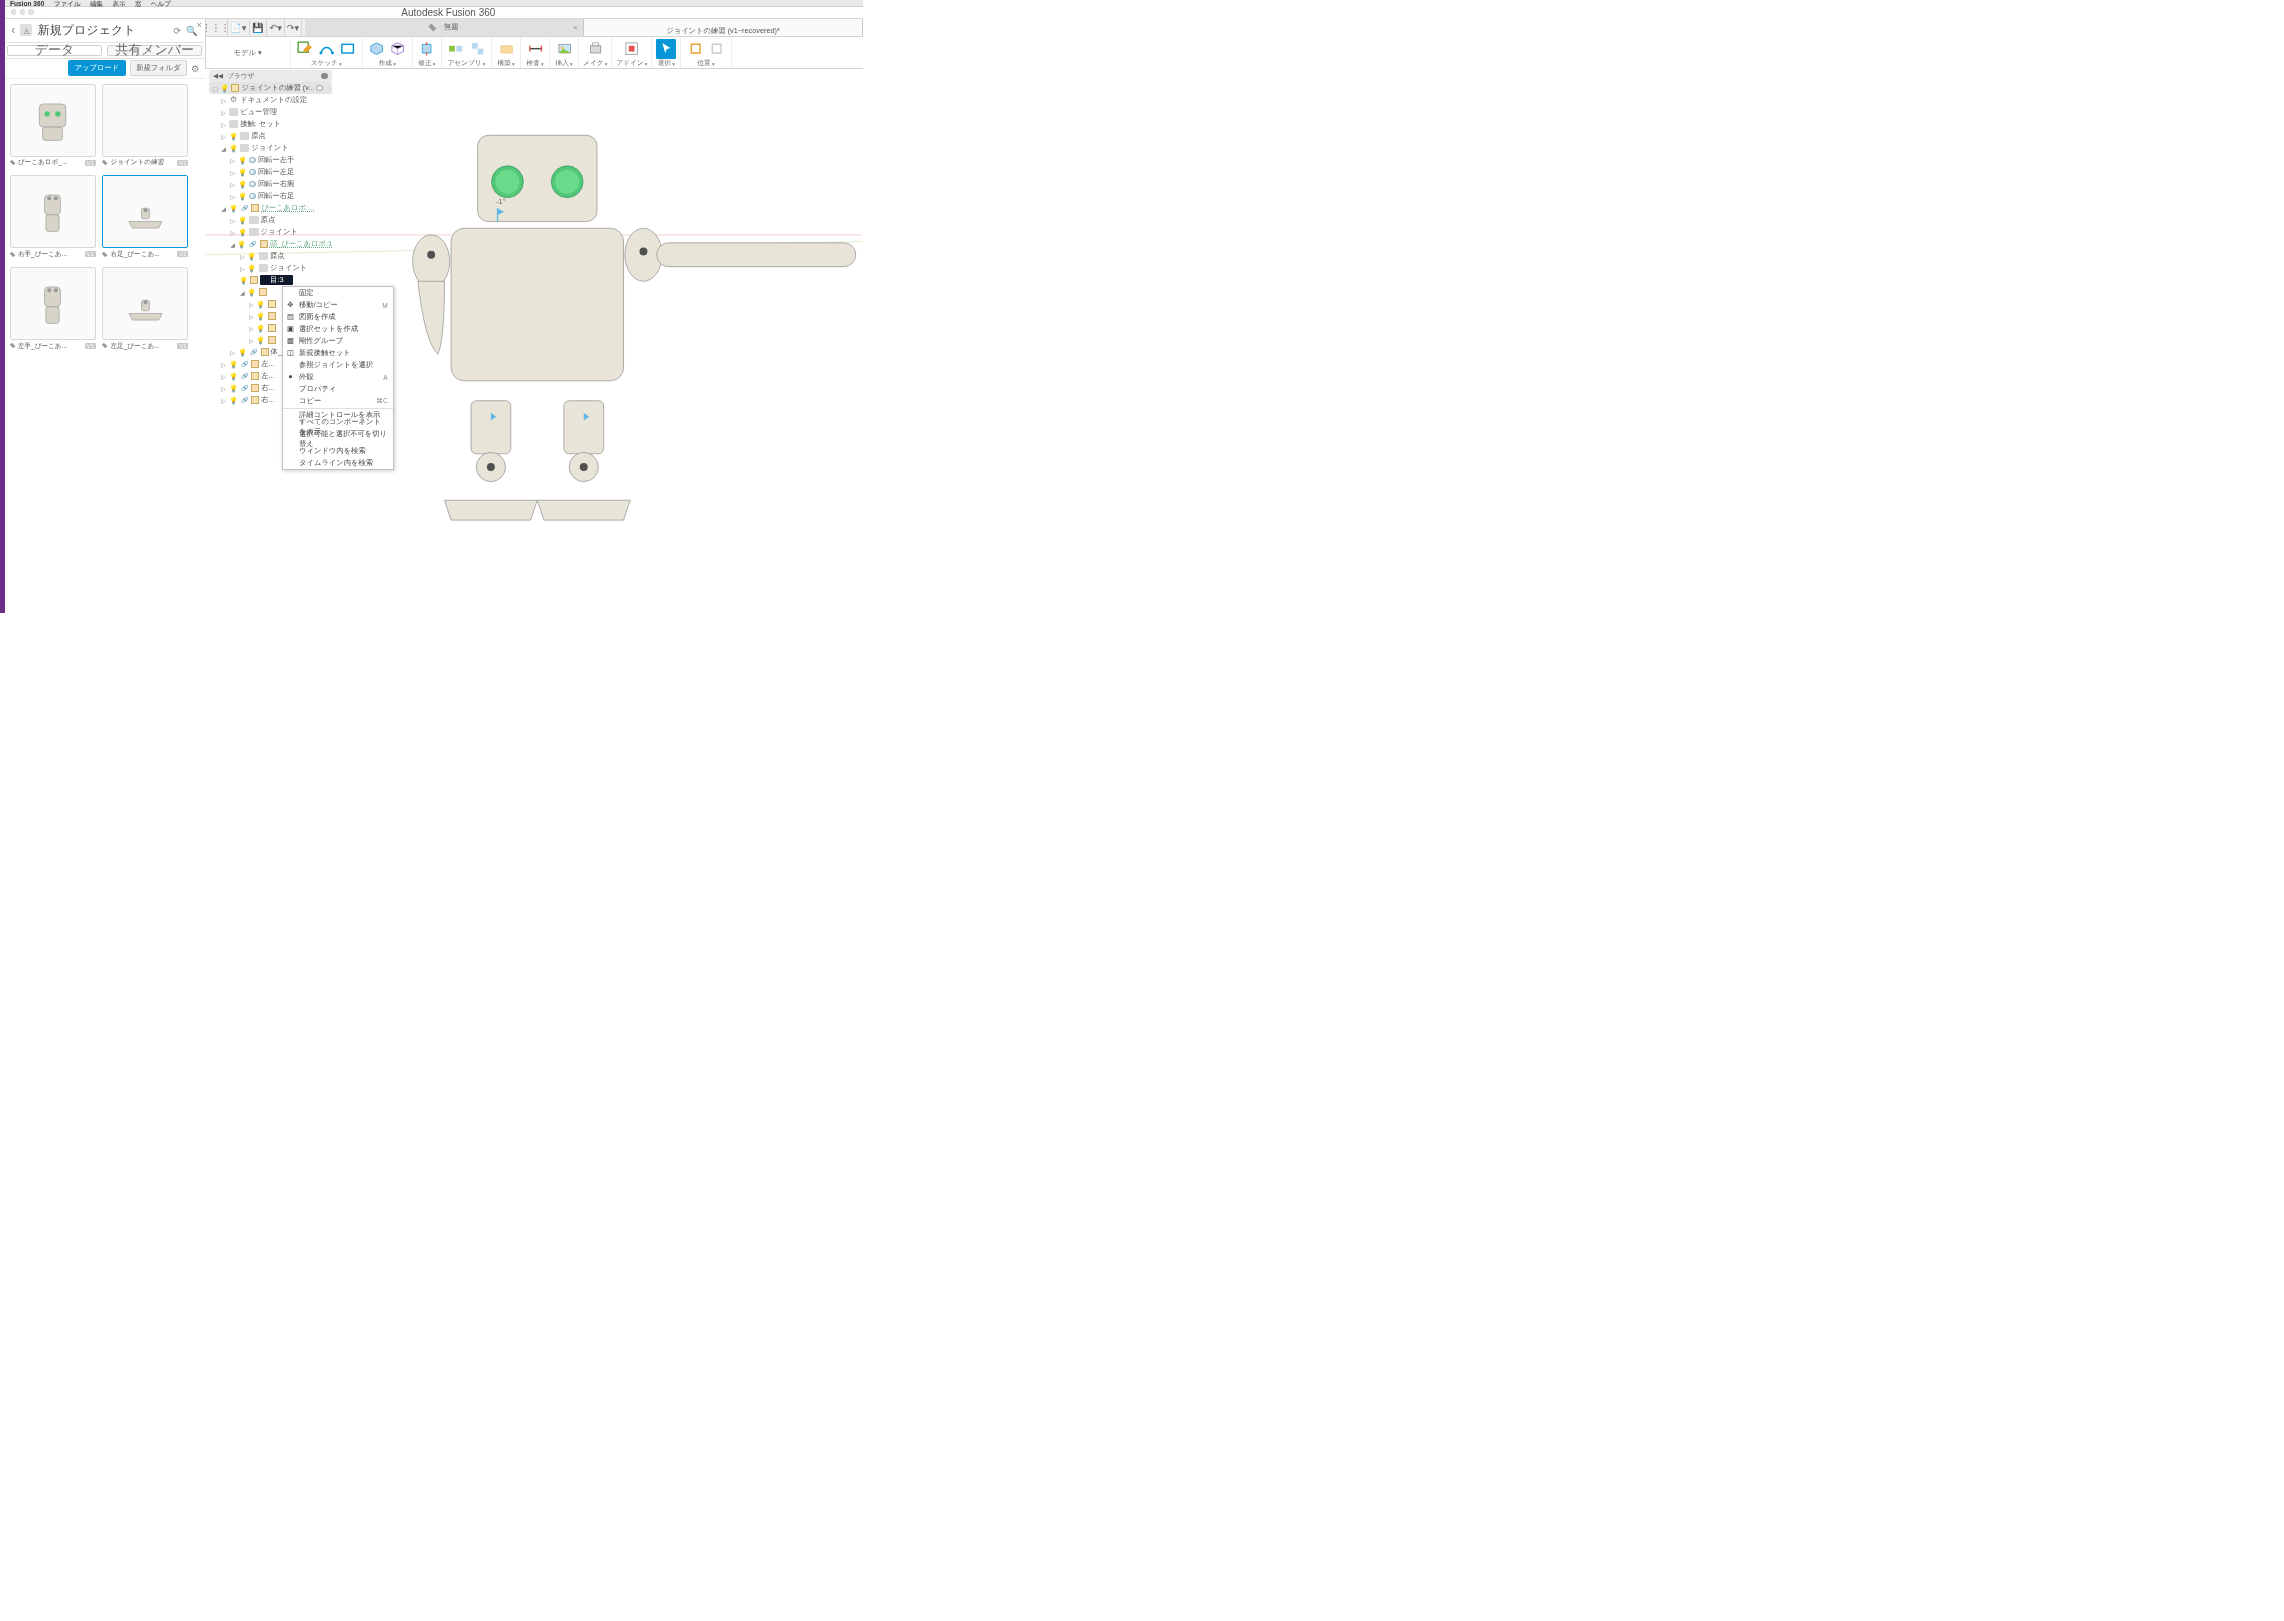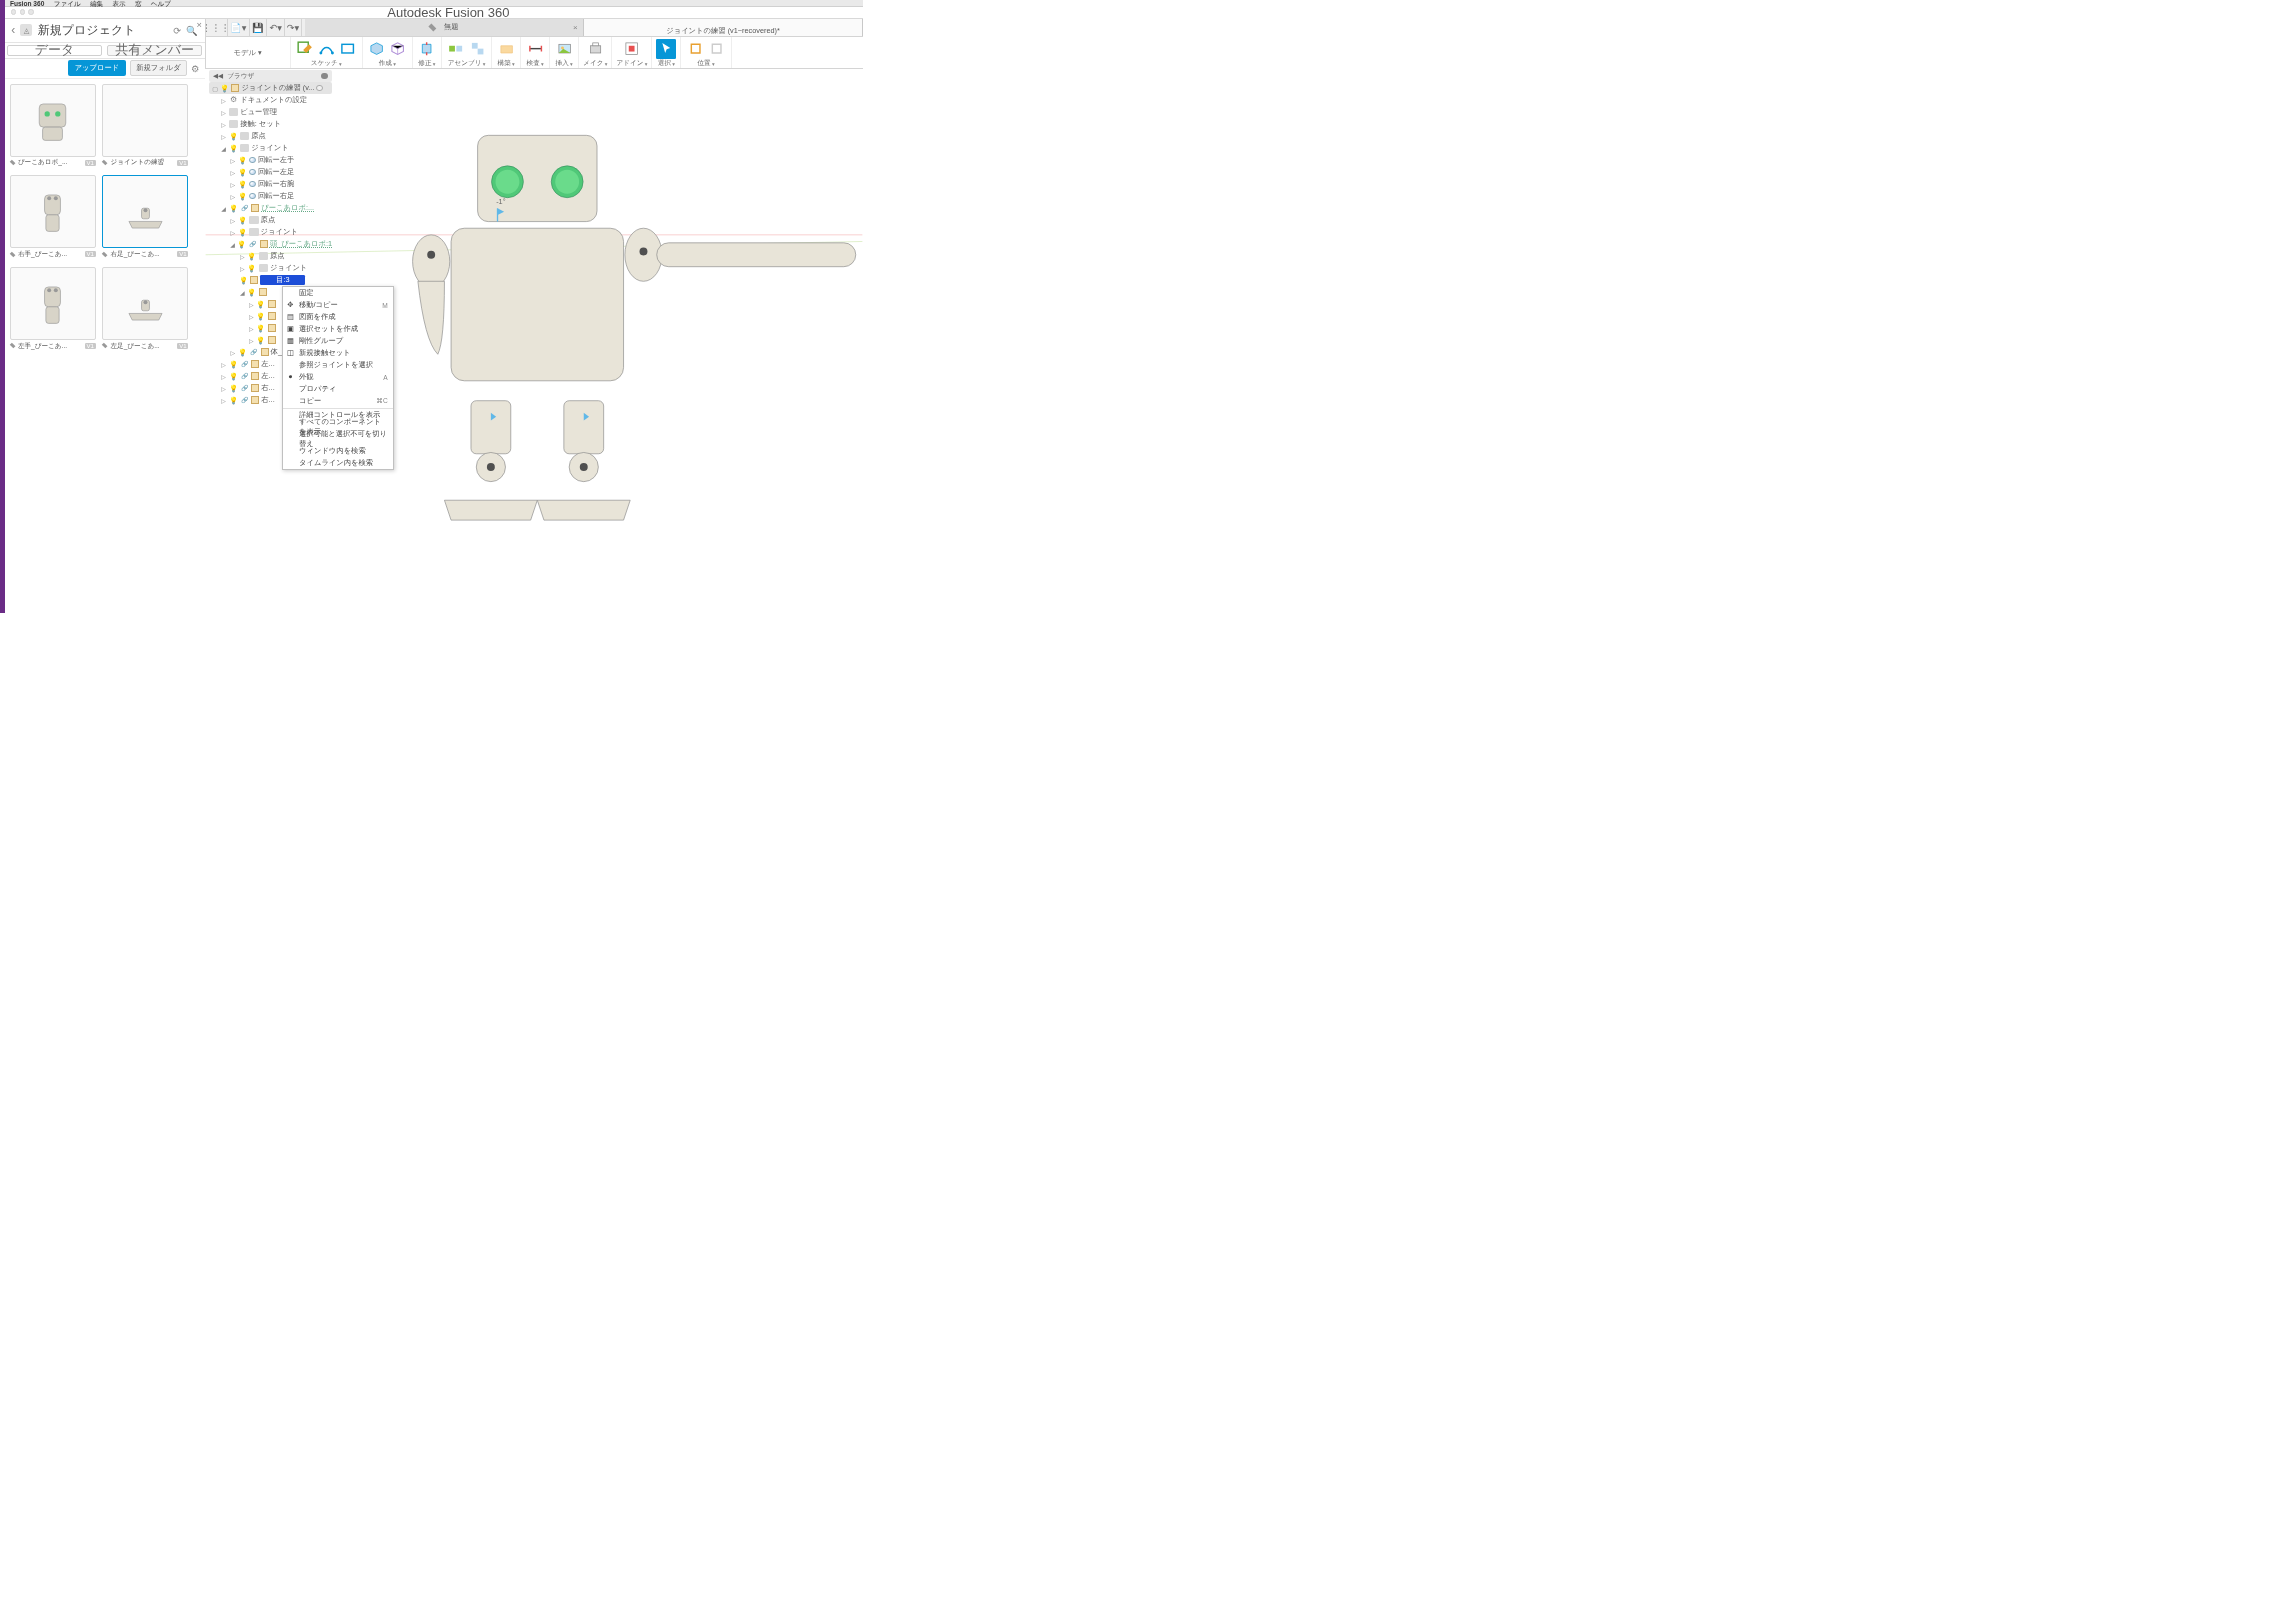--- a/index.html
+++ b/index.html
@@ -3,21 +3,21 @@
 <meta charset="utf-8">
 <style>
 * { box-sizing: border-box; margin: 0; padding: 0; font-family: "Hiragino Kaku Gothic Pro", "Meiryo", sans-serif; }
 body { background: #fff; overflow: hidden; width: 863px; height: 613px; position: relative; font-size: 7.3px; color: #333; }
 .purple-strip { position: absolute; left: 0; top: 0; bottom: 0; width: 4.6px; background: #6a2c86; }
 .menubar { position: absolute; left: 4.6px; right: 0; top: 0; height: 6.6px; background: #e9e9e9; border-bottom: 0.7px solid #d0d0d0; display: flex; align-items: flex-start; padding-left: 5.3px; font-size: 6.6px; color: #333; gap: 9.3px; }
 .menubar .app-name { font-weight: bold; }
 .windowbar { position: absolute; left: 4.6px; right: 0; top: 6.6px; height: 12px; background: #fff; display: flex; align-items: center; border-bottom: 0.7px solid #d8d8d8; }
 .traffic { display: flex; gap: 3.3px; padding-left: 6.6px; }
 .traffic span { width: 5.3px; height: 5.3px; border-radius: 50%; background: #e6e6e6; border: 0.7px solid #d4d4d4; }
-.window-title { flex: 1; text-align: center; font-size: 13px; color: #555; }
+.window-title { flex: 1; text-align: center; font-size: 10px; color: #555; }
 .tabbar { position: absolute; left: 205px; right: 0; top: 18.6px; height: 18.6px; background: #efefef; display: flex; align-items: stretch; border-bottom: 0.7px solid #d4d4d4; }
 .doc-tab { flex: 1; display: flex; align-items: center; justify-content: center; background: #e0e0e0; border-right: 0.7px solid #c8c8c8; position: relative; font-size: 7.3px; color: #555; gap: 8px; }
 .doc-tab.active { background: #fafafa; flex-direction: column; }
 .doc-tab .cube { width: 6.6px; height: 6.6px; background: #999; transform: rotate(45deg) scaleY(.6); }
 .doc-tab .close { position: absolute; right: 5.3px; font-size: 8px; color: #888; }
 .qat { position: absolute; left: 205px; top: 18.6px; height: 18.6px; display: flex; align-items: center; gap: 0; z-index: 3; }
 .qat .q { width: 17.3px; height: 18.6px; display: flex; align-items: center; justify-content: center; color: #6a6a6a; font-size: 9.3px; border-right: 0.7px solid #d4d4d4; }
 .qat .q.wide { width: 22.6px; }
 .ribbon { position: absolute; left: 205px; right: 0; top: 37px; height: 32px; background: #fff; border-bottom: 0.7px solid #d4d4d4; display: flex; align-items: stretch; }
 .ws-sel { width: 86px; display: flex; align-items: center; justify-content: center; color: #666; font-size: 7.3px; border-right: 0.7px solid #eee; }
@@ -61,21 +61,21 @@
 .tnode .bulb { color: #e8c040; font-size: 7.3px; }
 .tnode .ic { width: 9.3px; height: 9.3px; display: flex; align-items: center; justify-content: center; font-size: 6.6px; color: #888; }
 .tnode .ic.folder { background: #d8d8d8; border-radius: 1.3px; width: 9.3px; height: 7.3px; }
 .tnode .ic.gear2:before { content: "⚙"; color: #888; font-size: 8px; }
 .tnode .ic.link:before { content: "🔗"; font-size: 6px; }
 .tnode .ic.ball { width: 6.6px; height: 6.6px; border-radius: 50%; background: radial-gradient(circle at 30% 30%, #fff, #a8c8e8); border: 0.7px solid #8ab; }
 .tnode .ic.comp { background: #f4e0b0; border: 0.7px solid #cca860; width: 8px; height: 8px; }
 .tnode .lbl { color: #555; }
 .tnode .radio { width: 6.6px; height: 6.6px; border-radius: 50%; border: 0.7px solid #aaa; background: #f0f0f0; }
 .tnode.root { background: #e4e4e4; border-radius: 2px; padding: 0 2.7px; }
-.tnode.sel-blue .lbl-box { background: #1d4ed8; color: #fff; padding: 0 16px; border-radius: 1.3px; }
+.tnode.sel-blue .lbl-box { background: #0f172a; color: #fff; padding: 0 10px; border-radius: 1.3px; }
 .tnode.under .lbl { text-decoration: underline dotted; color: #6a8; }
 .ctx-menu { position: absolute; left: 282px; top: 286px; width: 112px; background: #fff; border: 0.7px solid #c0c0c0; box-shadow: 1.3px 1.3px 4px rgba(0,0,0,.2); z-index: 20; font-size: 7.3px; }
 .ctx-menu .mi { height: 12px; display: flex; align-items: center; padding: 0 5.3px 0 16px; color: #444; position: relative; }
 .ctx-menu .sep { height: 0.7px; background: #e0e0e0; margin: 0.7px 0; }
 .ctx-menu .mi .mic { position: absolute; left: 2.7px; width: 9.3px; height: 9.3px; display: flex; align-items: center; justify-content: center; font-size: 7.3px; }
 .ctx-menu .mi .sc { margin-left: auto; color: #888; font-size: 6.6px; }
 .pad { display: inline-block; }
 .p1 { width: 9.3px; } .p2 { width: 18.6px; } .p3 { width: 28px; } .p4 { width: 37px; }
 </style>
 </head>

